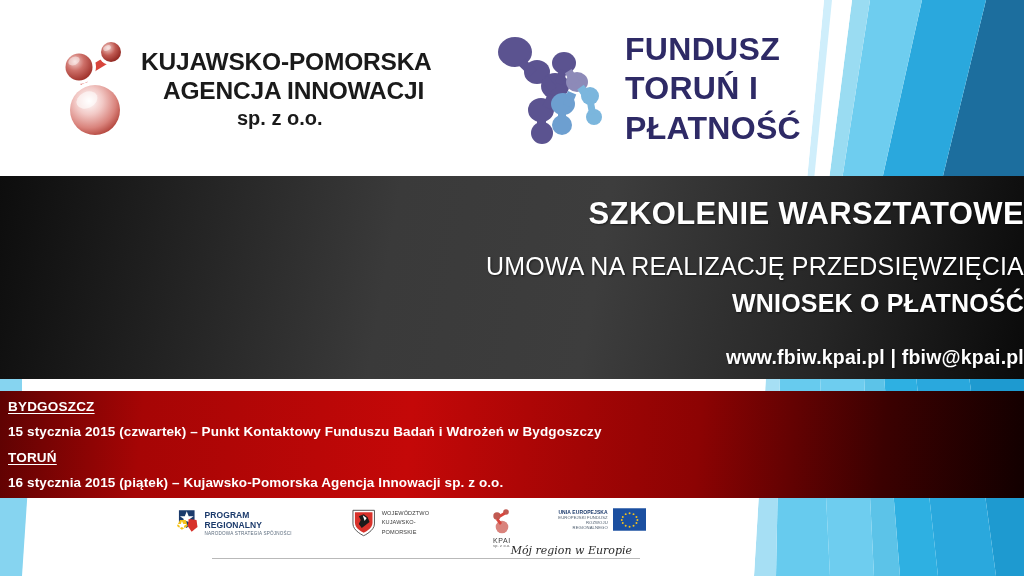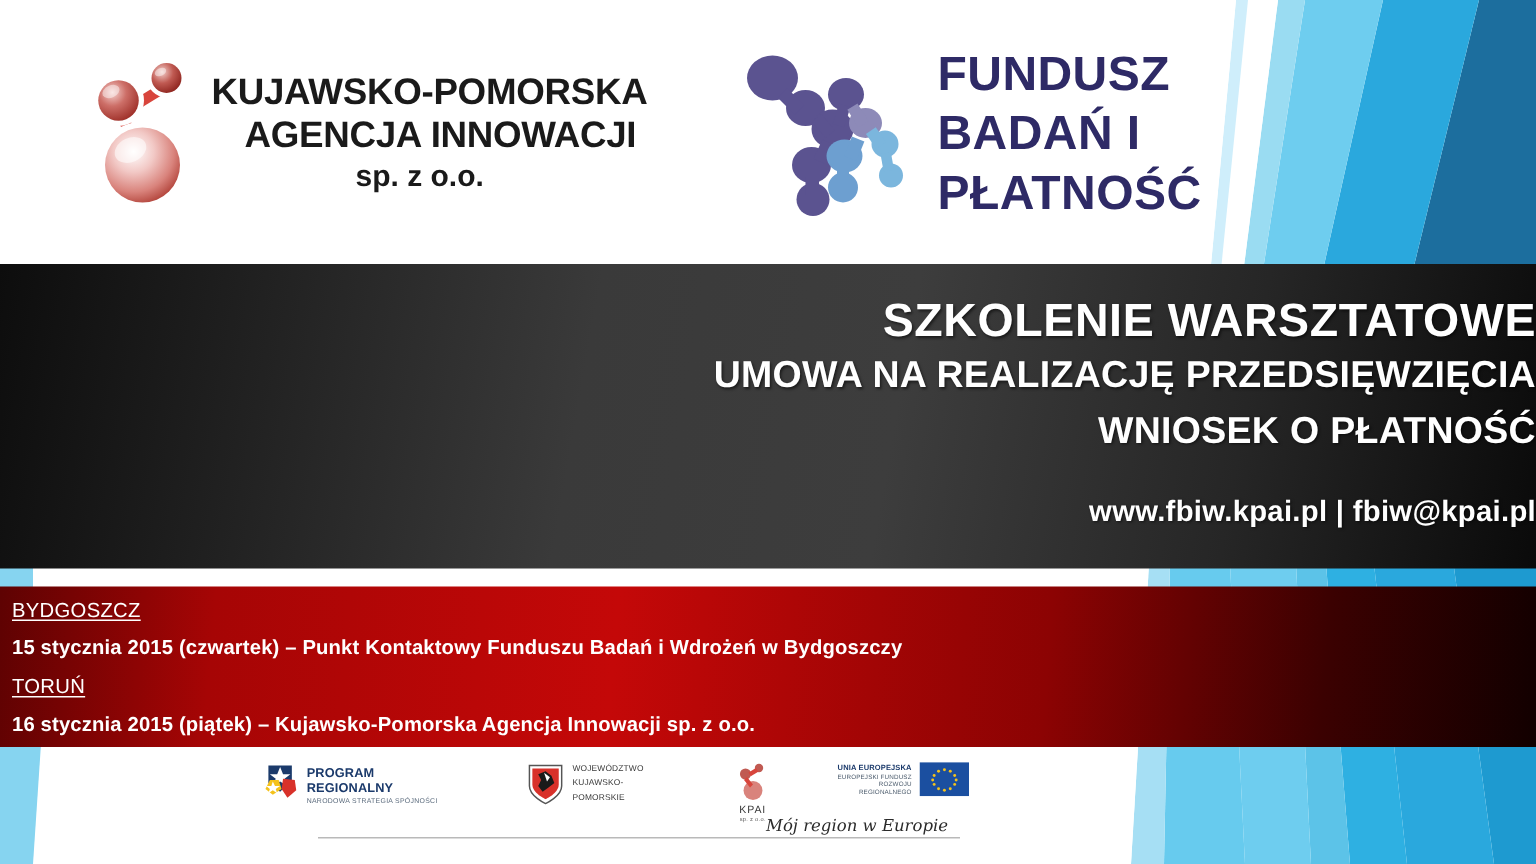--- a/index.html
+++ b/index.html
@@ -105,23 +105,23 @@
     overflow: hidden;
   }
   .title-main {
     margin-top: 20px;
     font-size: 31px;
     font-weight: bold;
     letter-spacing: 0.4px;
     text-shadow: 1px 1px 2px rgba(0,0,0,.55);
   }
   .title-sub1 {
-    margin-top: 4px;
+    margin-top: 20px;
     font-size: 25px;
-    font-weight: bold;
+    font-weight: normal;
     letter-spacing: 0.2px;
     text-shadow: 1px 1px 2px rgba(0,0,0,.55);
     padding-left: 17px;
   }
   .title-sub2 {
     margin-top: 8px;
     font-size: 25px;
     font-weight: bold;
     letter-spacing: 0.2px;
     text-shadow: 1px 1px 2px rgba(0,0,0,.55);
@@ -140,21 +140,21 @@
     left: 0; top: 391px;
     width: 1024px; height: 107px;
     background: linear-gradient(95deg, #5e0202 0%, #a60505 14%, #c40808 40%, #8c0303 68%, #3b0101 86%, #120000 100%);
     color: #ffffff;
     padding: 8px 0 0 8px;
     box-sizing: border-box;
     overflow: hidden;
   }
   .red-city {
     font-size: 13.5px;
-    font-weight: normal;
+    font-weight: bold;
     text-decoration: underline;
     text-underline-offset: 2px;
     letter-spacing: 0.2px;
   }
   .red-line {
     font-size: 13.5px;
     font-weight: bold;
     margin-top: 10px;
     letter-spacing: 0.1px;
   }
@@ -327,21 +327,21 @@
         </g>
         <g fill="#7bb6dd">
           <ellipse cx="95" cy="66" rx="9" ry="9"></ellipse>
           <ellipse cx="99" cy="87" rx="8" ry="8"></ellipse>
           <rect x="93" y="72" width="7" height="12" transform="rotate(-10 96 78)"></rect>
           <rect x="85" y="56" width="8" height="12" transform="rotate(-35 89 62)"></rect>
         </g>
       </svg>
       <div class="logo-fbiw-text">
         <div>FUNDUSZ</div>
-        <div>BADAŃ I</div>
+        <div>TORUŃ I</div>
         <div>PŁATNOŚĆ</div>
       </div>
     </div>
   </div>
 
   <div class="band-dark">
     <div class="title-main">SZKOLENIE WARSZTATOWE</div>
     <div class="title-sub1">UMOWA NA REALIZACJĘ PRZEDSIĘWZIĘCIA</div>
     <div class="title-sub2">WNIOSEK O PŁATNOŚĆ</div>
     <div class="title-contact">www.fbiw.kpai.pl | fbiw@kpai.pl</div>

